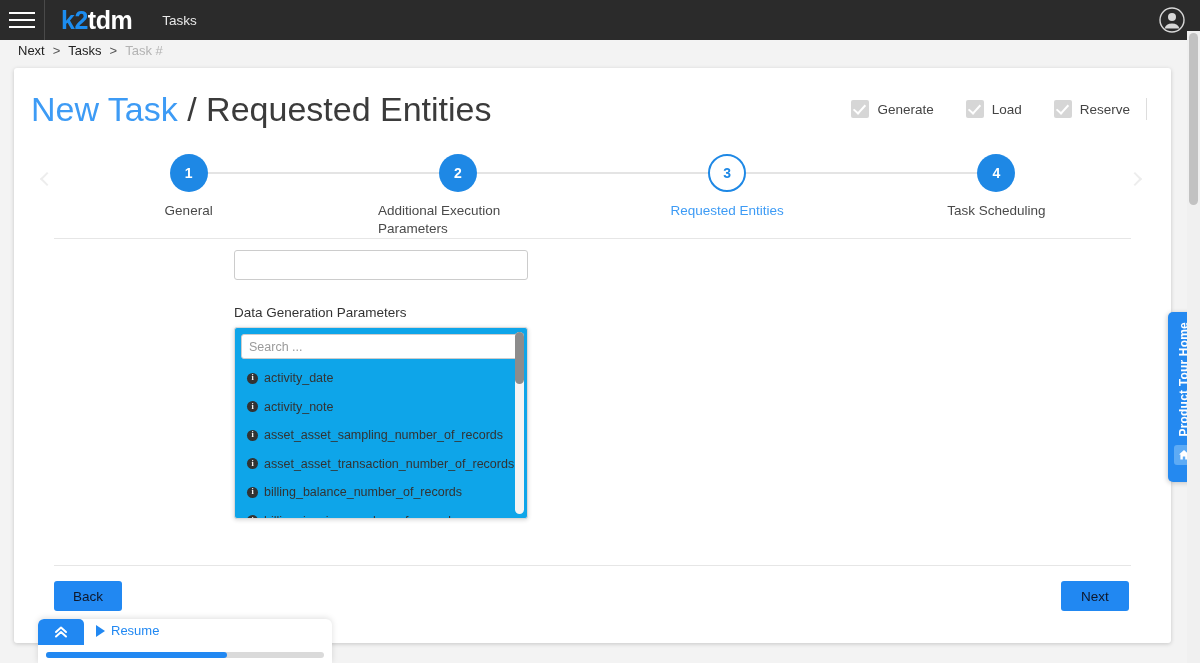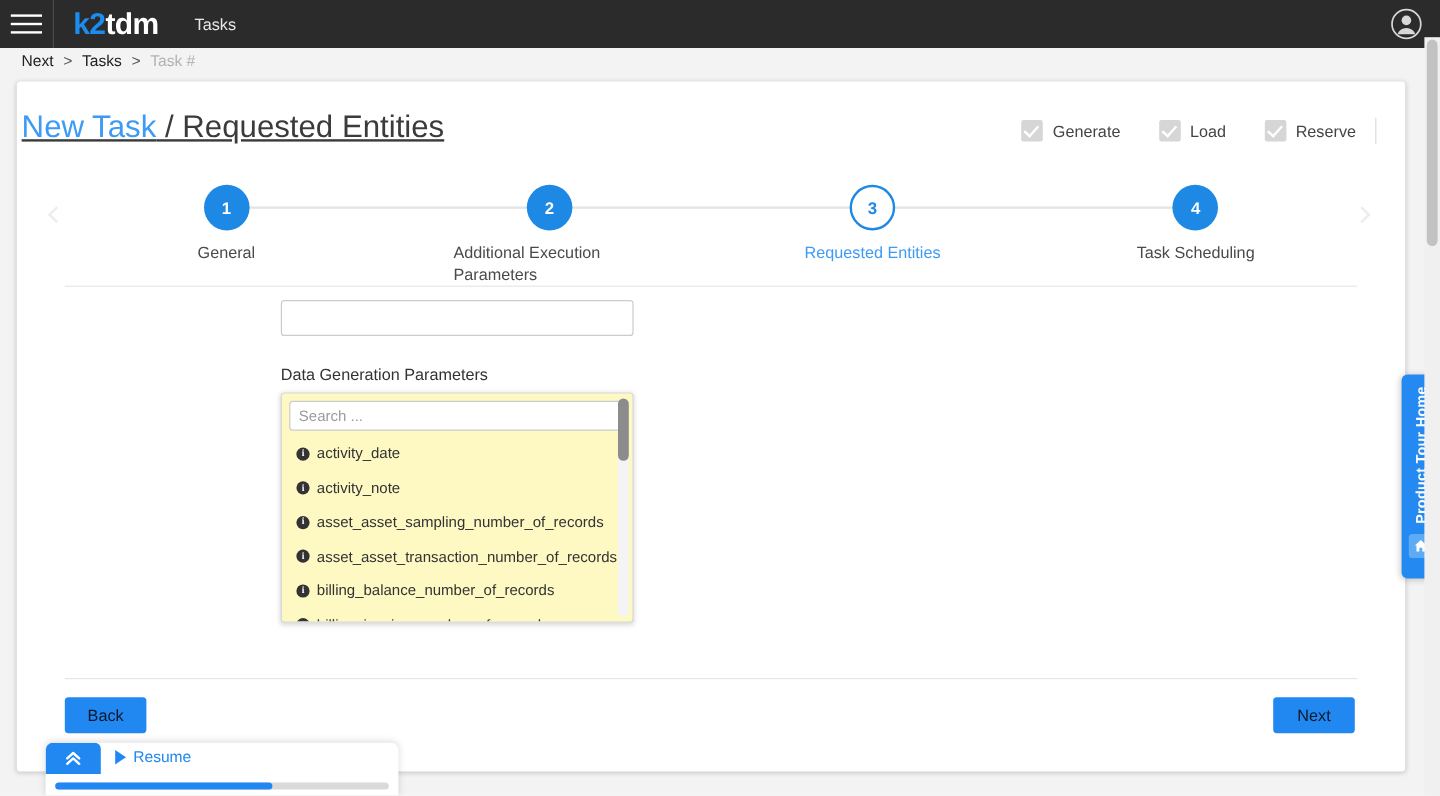--- a/index.html
+++ b/index.html
@@ -74,26 +74,25 @@
     position: absolute;
     top: 68px; left: 14px;
     width: 1157px; height: 575px;
     background: #ffffff;
     border-radius: 3px;
     box-shadow: 0 1px 4px rgba(0,0,0,0.18);
     overflow: hidden;
   }
 
   .page-title {
-    position: absolute; top: 22px; left: 4px;
-    font-size: 26px;
+    position: absolute; top: 22px; left: 17px;
+    font-size: 34px;
     color: #3b3b3b;
     font-weight: normal;
     white-space: nowrap;
-    text-decoration: underline;
   }
   .page-title .accent { color: #3d9bf5; }
 
   .mode-flags {
     position: absolute; top: 30px; right: 24px;
     display: flex; align-items: center; gap: 0;
   }
   .flag {
     display: flex; align-items: center;
     margin-left: 32px;
@@ -214,21 +213,21 @@
   }
   .section-label {
     font-size: 13.5px; color: #333;
     margin-top: 25px; margin-bottom: 7px;
   }
 
   
   .dropdown {
     position: relative;
     width: 294px; height: 192px;
-    background: #fef9c3;
+    background: #0ea5e9;
     border: 1px solid #d9d9d9;
     border-radius: 3px;
     box-shadow: 0 1px 4px rgba(0,0,0,0.16);
     overflow: hidden;
   }
   .dd-search-wrap { padding: 6px 6px 2px 6px; }
   .dd-search {
     width: 100%; height: 25px;
     border: 1px solid #ccc;
     border-radius: 3px;

